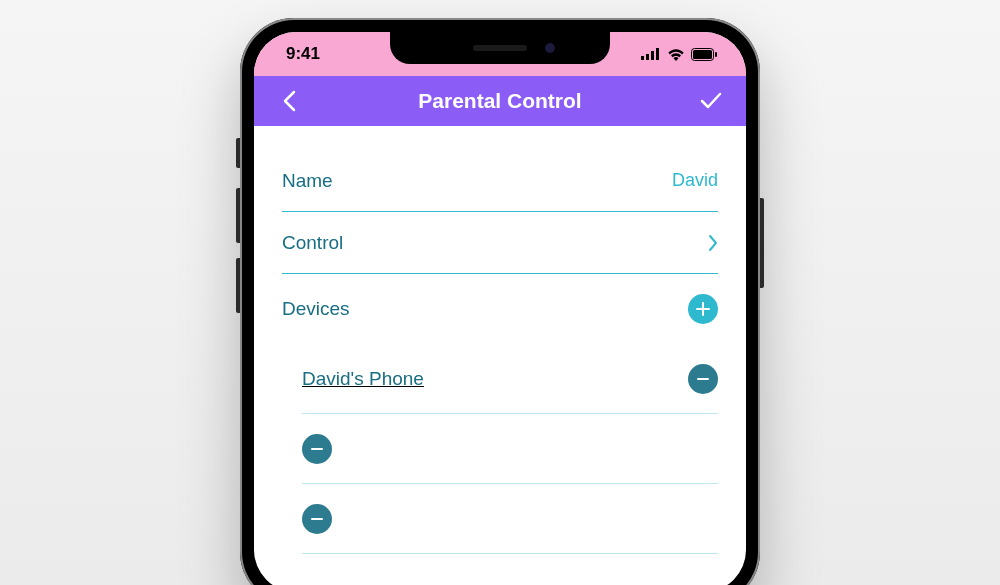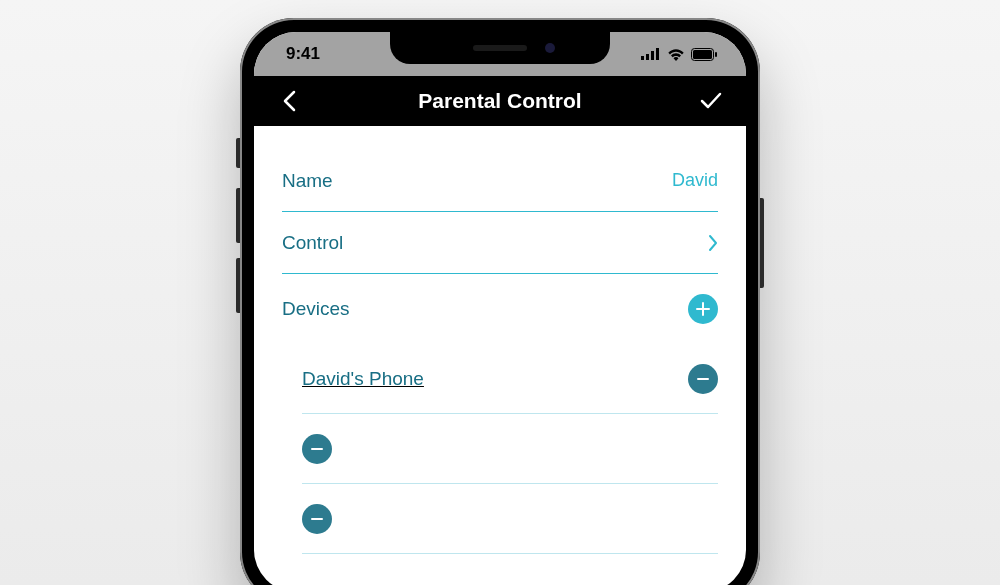--- a/index.html
+++ b/index.html
@@ -40,32 +40,32 @@
       width: 220px; height: 32px;
       background: #000;
       border-radius: 0 0 20px 20px;
       z-index: 10;
       display:flex; align-items:center; justify-content:center; gap:50px;
     }
     .notch .speaker { width: 54px; height: 6px; background:#1a1a1a; border-radius:3px;}
     .notch .camera { width: 10px; height: 10px; background:#1a1a3a; border-radius:50%; position:absolute; right:55px; top:11px;}
     .status-bar {
       height: 44px;
-      background: #a3a3a3;
+      background: #f9a8d4;
       display: flex; align-items: center; justify-content: space-between;
       padding: 0 28px 0 32px;
       color: #000;
       font-weight: 600;
       font-size: 17px;
       gap: 16px;
     }
     .status-right { display:flex; gap:6px; align-items:center;}
     .nav-bar {
       height: 50px;
-      background: #000000;
+      background: #8b5cf6;
       display: flex; align-items: center; justify-content: space-between;
       padding: 0 20px;
       color: #fff;
     }
     .nav-title {
       font-size: 21px; font-weight: 600;
       position: absolute; left:0; right:0; text-align:center; pointer-events:none;
     }
     .nav-btn { width:30px; height:30px; display:flex; align-items:center; justify-content:center; cursor:pointer;}
     .content {

